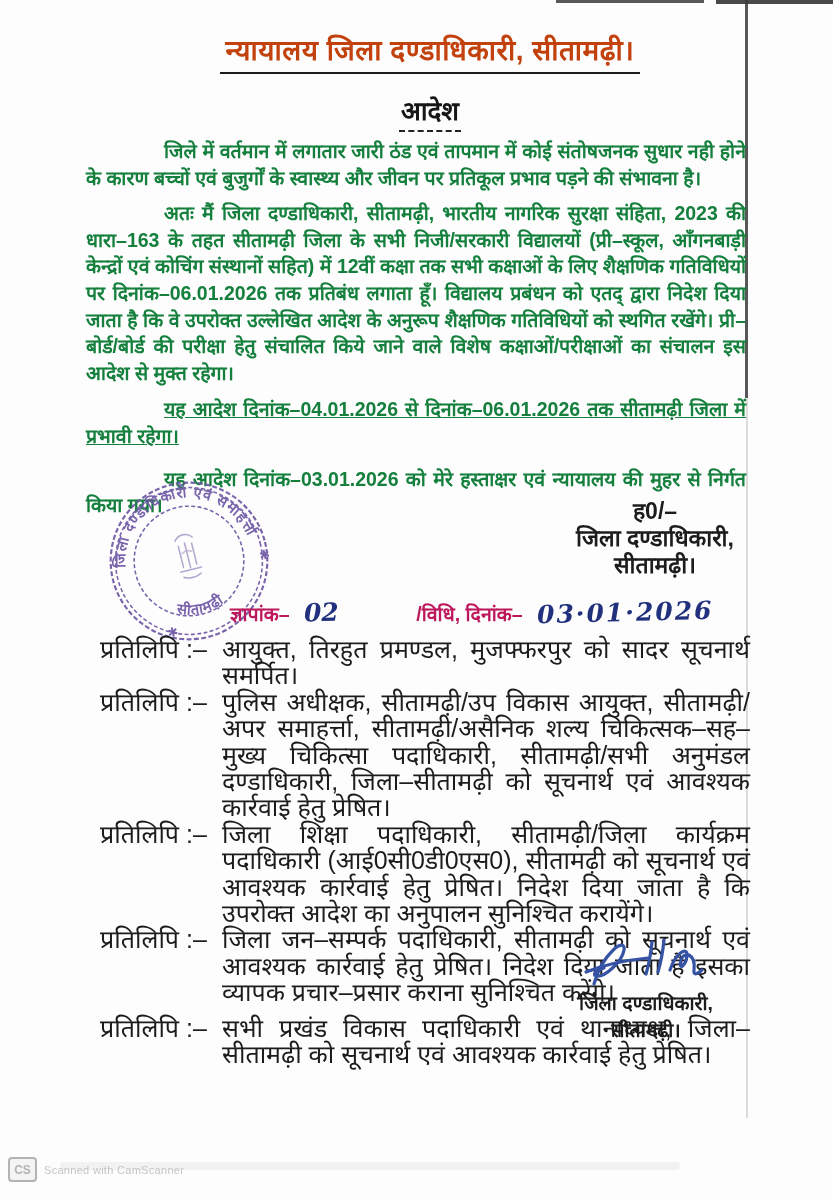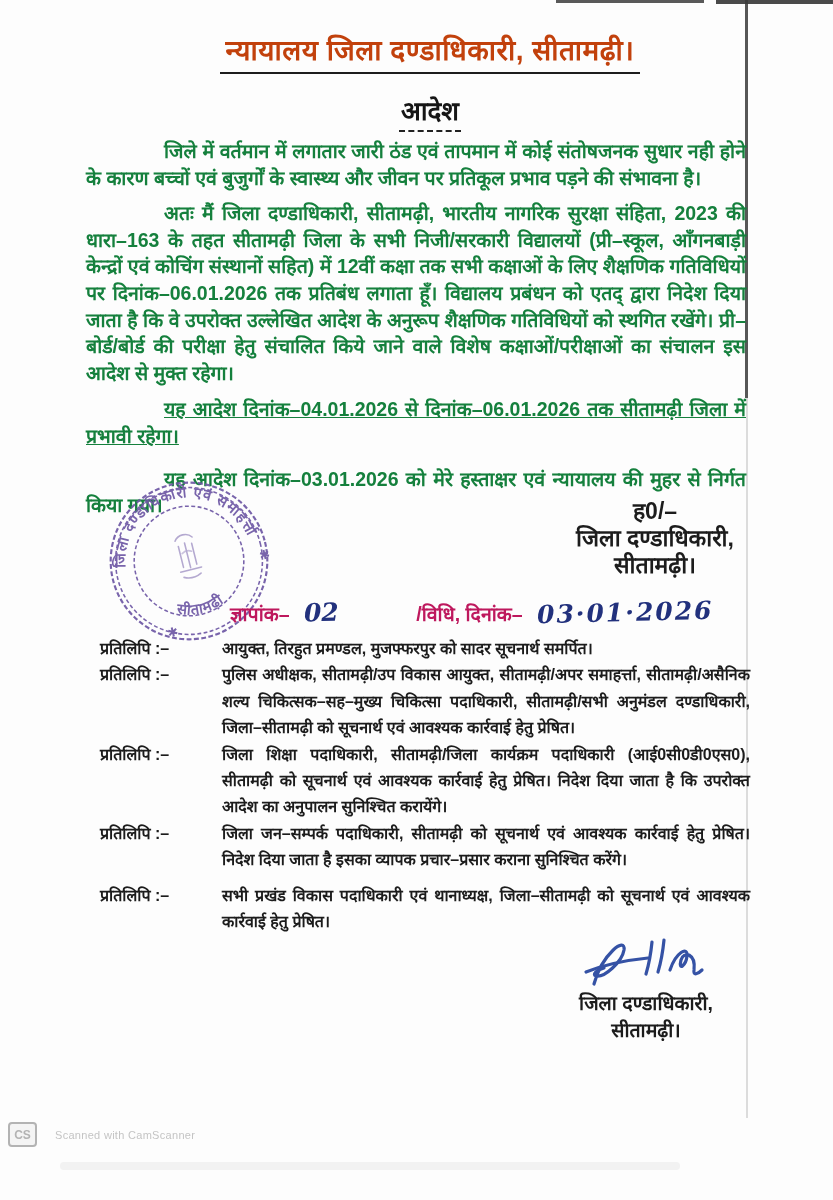--- a/index.html
+++ b/index.html
@@ -47,33 +47,33 @@
   
   .memo-line{position:absolute;left:230px;top:598px;width:520px;display:flex;align-items:baseline;}
   .memo-print{font-size:19.5px;font-weight:600;color:#be185d;white-space:nowrap;}
   .memo-hand{font-family:"DejaVu Serif",serif;font-style:italic;font-weight:600;
     font-size:25px;color:#22317d;white-space:nowrap;transform:rotate(-1.5deg);}
   .memo-number{margin:0 78px 0 14px;}
   .memo-date{margin-left:14px;letter-spacing:2px;}
 
   
   .copies{position:absolute;left:100px;top:636px;width:650px;}
-  .copy-row{display:flex;align-items:flex-start;font-size:16px;line-height:26.4px;
-    font-weight:700;color:#1c1c1c;}
+  .copy-row{display:flex;align-items:flex-start;font-size:25px;line-height:26.4px;
+    font-weight:400;color:#1c1c1c;}
   .copy-label{flex:0 0 122px;white-space:nowrap;}
   .copy-text{flex:1;text-align:justify;}
   .copy-row.gap{margin-top:9px;}
 
   
   .bottom-sign{position:absolute;left:540px;top:930px;width:212px;text-align:center;}
   .bottom-sign .scribble{display:block;margin:0 auto -2px auto;}
   .bottom-sign .line{font-size:19.5px;line-height:27px;font-weight:600;color:#1c1c1c;}
 
   
-  .watermark{position:absolute;left:8px;top:1122px;display:flex;align-items:center;gap:18px;}
+  .watermark{position:absolute;left:8px;top:1157px;display:flex;align-items:center;gap:7px;}
   .cs-logo{width:25px;height:21px;border:2px solid #b3b3b3;border-radius:4px;
     color:#b3b3b3;font-size:12px;font-weight:700;display:flex;align-items:center;justify-content:center;
     background:#f4f4f4;}
   .cs-text{font-size:11px;color:#c4c4c4;letter-spacing:.3px;}
   .smudge{position:absolute;left:60px;top:1162px;width:620px;height:8px;background:#ededed;opacity:.7;border-radius:4px;}
 </style>
 </head>
 <body>
 
 <div class="page">

